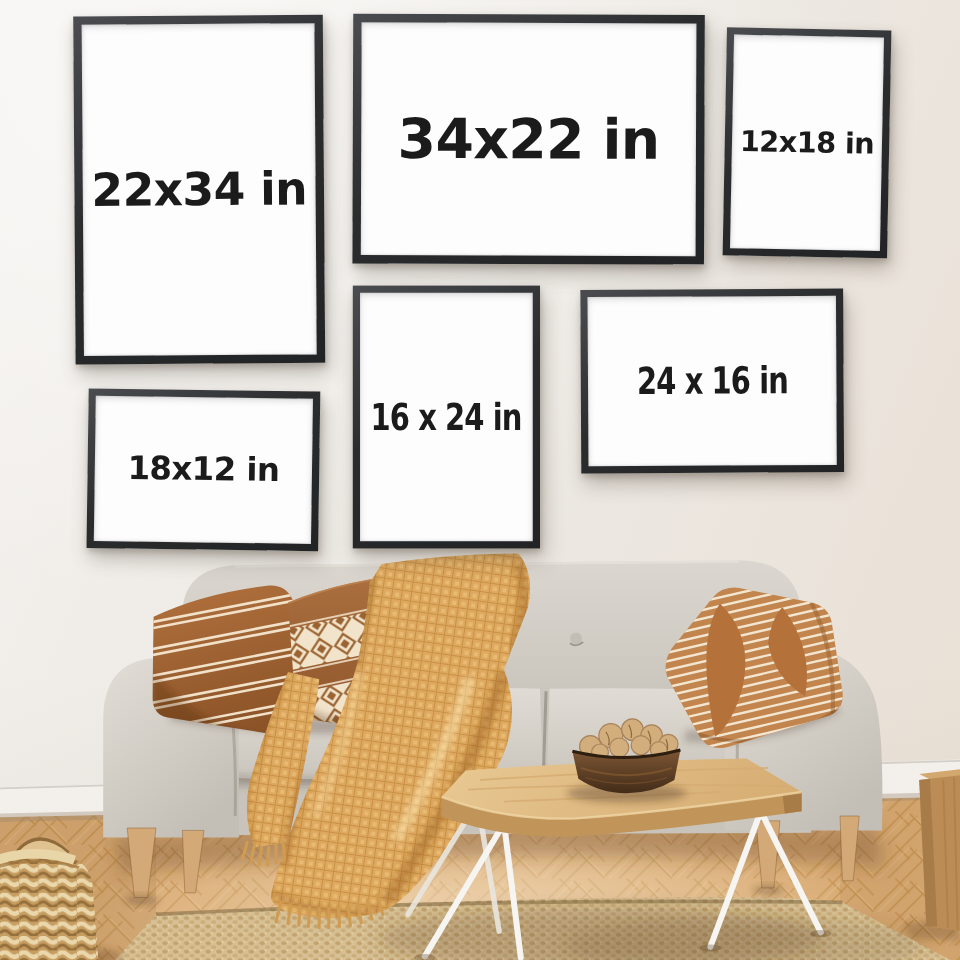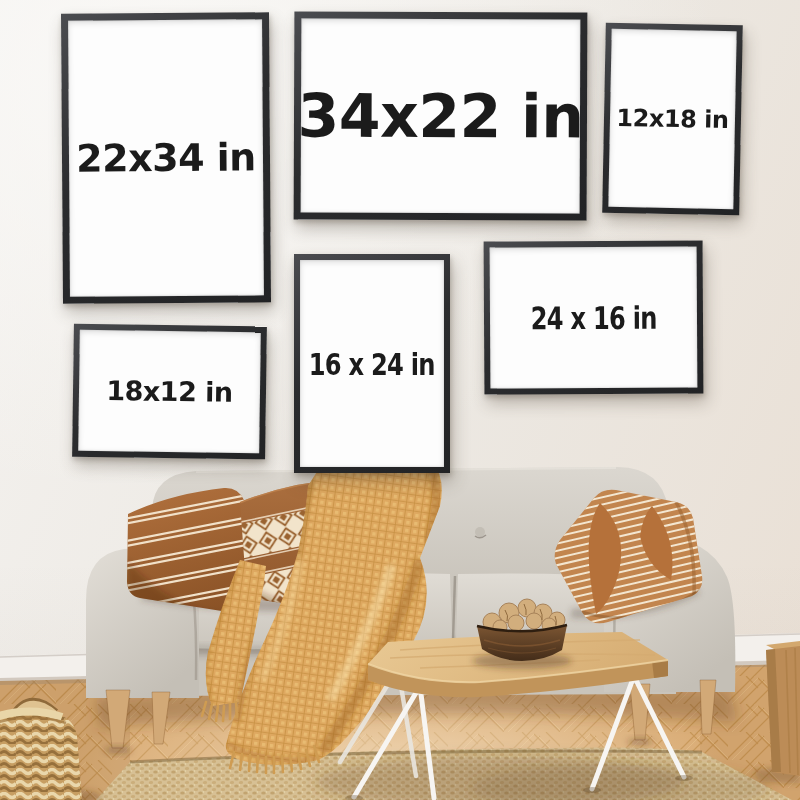--- a/index.html
+++ b/index.html
@@ -24,24 +24,24 @@
   }
   .frame .mat{
     width:100%;height:100%;background:var(--mat-white);
     display:flex;align-items:center;justify-content:center;
     box-shadow:inset 0 2px 6px rgba(0,0,0,.14), inset 0 0 2px rgba(0,0,0,.18);
   }
   .lbl{color:var(--label-ink);font-weight:700;letter-spacing:-.5px;white-space:nowrap;}
   .f1{left:62px;top:13px;width:208px;height:290px;transform:rotate(-.4deg);}
   .f1 .lbl{font-size:38px;}
   .f2{left:294px;top:12px;width:293px;height:208px;transform:rotate(.2deg);}
-  .f2 .lbl{font-size:60px;}
+  .f2 .lbl{font-size:46px;}
   .f3{left:604px;top:24px;width:137px;height:190px;transform:rotate(1.1deg);padding:6px;}
   .f3 .lbl{font-size:24px;}
-  .f4{left:294px;top:254px;width:156px;height:219px;padding:6px;}
+  .f4{left:294px;top:238px;width:156px;height:219px;padding:6px;}
   .f5{left:484px;top:241px;width:219px;height:153px;transform:rotate(-.3deg);padding:6px;}
   .f6{left:73px;top:325px;width:193px;height:133px;transform:rotate(.8deg);padding:6px;}
   .f6 .lbl{font-size:27px;}
   .cond{font-size:31px;transform:scaleX(.78);letter-spacing:-1px;}
 </style>
 </head>
 <body>
 
 <div class="stage">
 

